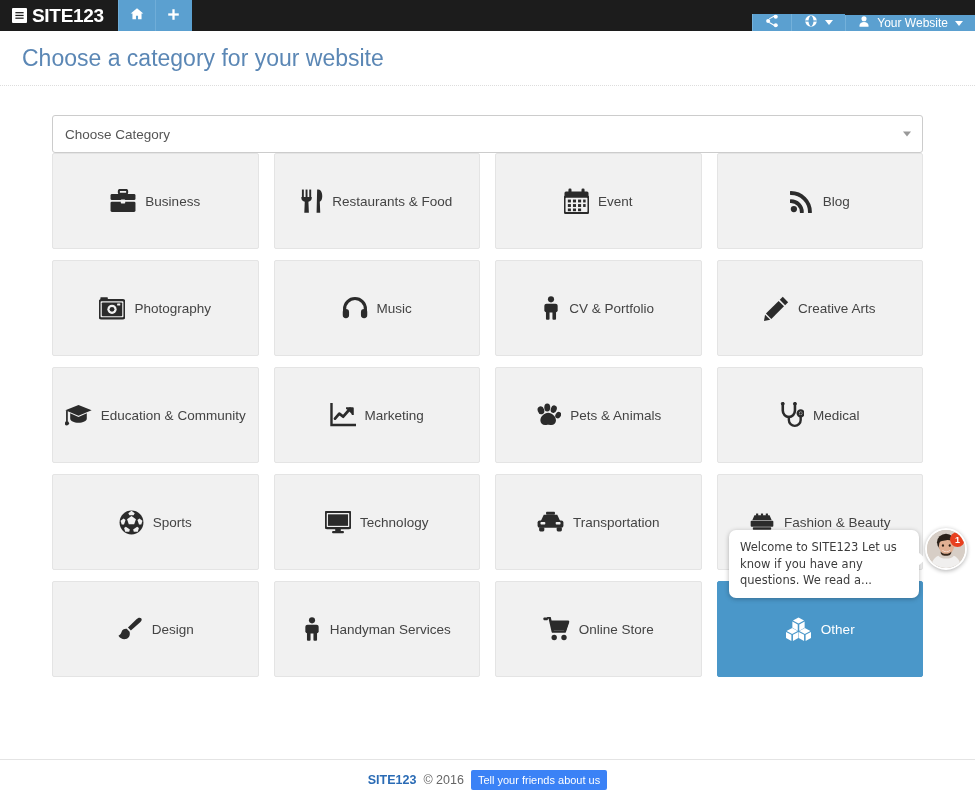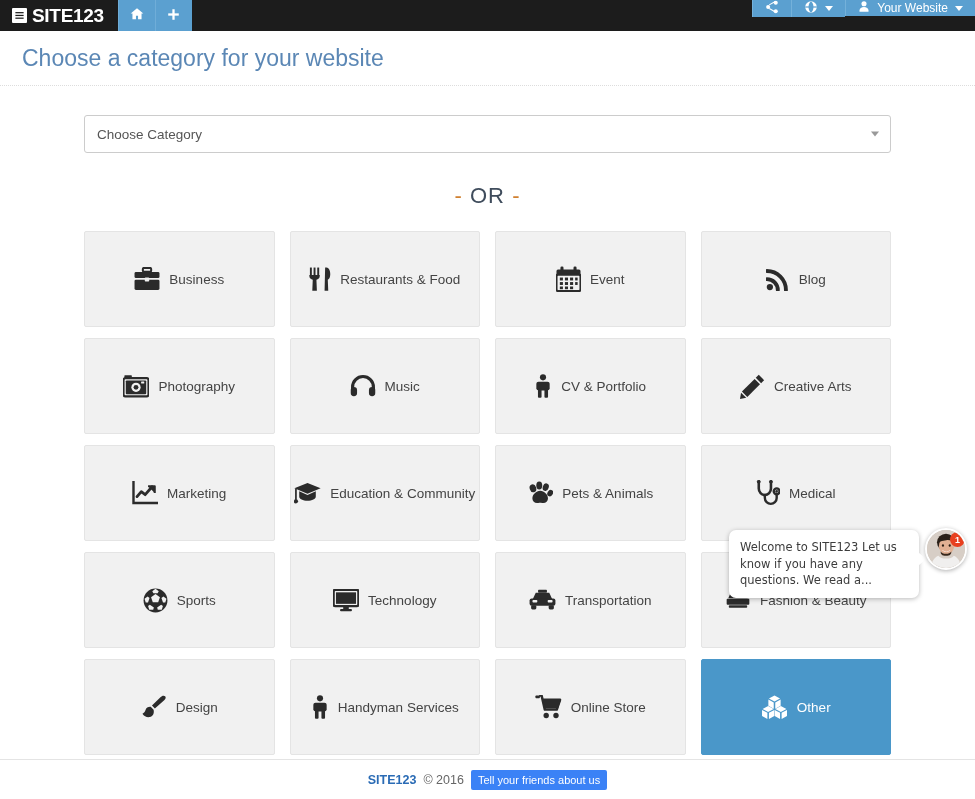--- a/index.html
+++ b/index.html
@@ -38,21 +38,21 @@
     width: 37px;
     background: #5ba0d0;
     border-left: 1px solid #6fadd8;
     display: flex; align-items: center; justify-content: center;
     color: #ffffff;
     font-size: 13px;
   }
   .nav-btn:first-of-type { border-left: none; }
   .nav-right {
     margin-left: auto;
-    display: flex; align-items: flex-start;
+    display: flex; align-items: flex-end;
   }
   .nav-right .nav-item {
     background: #5ba0d0;
     border-left: 1px solid #74b1da;
     display: flex; align-items: center; justify-content: center;
     color: #ffffff;
     font-size: 12px;
     padding: 0 12px;
     gap: 7px;
     white-space: nowrap;
@@ -71,21 +71,21 @@
     border-bottom: 1px dotted #dddddd;
   }
   .page-title {
     color: #5b87b5;
     font-size: 23px;
     font-weight: normal;
   }
 
   
   .content {
-    padding: 0 84px;
+    padding: 0 52px;
   }
   .select-wrap {
     margin-top: 29px;
     position: relative;
   }
   .select-box {
     height: 38px;
     border: 1px solid #cccccc;
     border-radius: 3px;
     background: #ffffff;
@@ -297,25 +297,20 @@
 
 <div class="content">
 
   <div class="select-wrap">
     <div class="select-box">
       <span>Choose Category</span>
     </div>
     <span class="select-caret"></span>
   </div>
 
-  <div class="or-divider">
-    <span class="dash">-</span>
-    <span>OR</span>
-    <span class="dash">-</span>
-  </div>
 
   <div class="grid" id="category-grid">
       <div class="tile">
         <div class="tile-icon">
           <svg width="26" height="24" viewBox="0 0 28 26" fill="#2b2b2b">
             <rect x="9.5" y="1" width="9" height="4.2" rx="1.2" fill="none" stroke="#2b2b2b" stroke-width="2.2"></rect>
             <rect x="0.5" y="5.5" width="27" height="6.5" rx="1.5"></rect>
             <rect x="0.5" y="13.8" width="27" height="11" rx="1.5"></rect>
             <rect x="11.6" y="11.3" width="4.8" height="4.4" rx="0.8" fill="#f1f1f1"></rect>
           </svg>
@@ -407,38 +402,38 @@
           <svg width="25" height="25" viewBox="0 0 26 26" fill="#2b2b2b">
             <path d="M19.5 0.8l5.6 5.6-3.1 3.1-5.6-5.6z"></path>
             <path d="M15.2 5.1l5.6 5.6L7.6 23.9 2 18.3z"></path>
             <path d="M1.1 19.4L0 25.9l6.5-1.1z"></path>
           </svg>
         </div>
         <div class="tile-label">Creative Arts</div>
       </div>
       <div class="tile">
         <div class="tile-icon">
-          <svg width="26" height="24" viewBox="0 0 28 25" fill="none" stroke="#2b2b2b">
-            <path d="M1.6 0.6v22.6h25.6" stroke-width="2.6" stroke-linecap="square"></path>
-            <path d="M5.4 16.4l4.6-5.3 4.2 3.2 7.4-8.5" stroke-width="3" stroke-linejoin="round" stroke-linecap="round"></path>
-            <path d="M17.3 5.2h7.2v7.2" fill="#2b2b2b" stroke="#2b2b2b" stroke-width="2.2" stroke-linejoin="round"></path>
-          </svg>
-        </div>
-        <div class="tile-label">Marketing</div>
-      </div>
-      <div class="tile">
-        <div class="tile-icon">
           <svg width="27" height="22" viewBox="0 0 28 22" fill="#2b2b2b">
             <path d="M14 0.6L27.6 6.2 14 11.8 0.4 6.2z"></path>
             <path d="M5.4 9.2v5.3c0 2.6 3.9 4.5 8.6 4.5s8.6-1.9 8.6-4.5V9.2L14 13.2z"></path>
             <rect x="1.1" y="6.4" width="1.8" height="12" rx="0.9"></rect>
             <circle cx="2" cy="19.6" r="2.2"></circle>
           </svg>
         </div>
         <div class="tile-label">Education &amp; Community</div>
+      </div>
+      <div class="tile">
+        <div class="tile-icon">
+          <svg width="26" height="24" viewBox="0 0 28 25" fill="none" stroke="#2b2b2b">
+            <path d="M1.6 0.6v22.6h25.6" stroke-width="2.6" stroke-linecap="square"></path>
+            <path d="M5.4 16.4l4.6-5.3 4.2 3.2 7.4-8.5" stroke-width="3" stroke-linejoin="round" stroke-linecap="round"></path>
+            <path d="M17.3 5.2h7.2v7.2" fill="#2b2b2b" stroke="#2b2b2b" stroke-width="2.2" stroke-linejoin="round"></path>
+          </svg>
+        </div>
+        <div class="tile-label">Marketing</div>
       </div>
       <div class="tile">
         <div class="tile-icon">
           <svg width="26" height="24" viewBox="0 0 28 25" fill="#2b2b2b">
             <ellipse cx="6.4" cy="7.4" rx="3.5" ry="4.4" transform="rotate(-18 6.4 7.4)"></ellipse>
             <ellipse cx="13.2" cy="4.4" rx="3.2" ry="4.3"></ellipse>
             <ellipse cx="20.2" cy="6.2" rx="3.2" ry="4.2" transform="rotate(18 20.2 6.2)"></ellipse>
             <ellipse cx="25" cy="12.6" rx="2.9" ry="3.7" transform="rotate(32 25 12.6)"></ellipse>
             <path d="M14.2 10.2c4.3 0 8.4 4.2 8.4 8.2 0 3.4-3 5.6-6.4 4.8-1.4-.3-2.6-.4-4 0-3.4.8-6.4-1.4-6.4-4.8 0-4 4.1-8.2 8.4-8.2z"></path>
           </svg>

